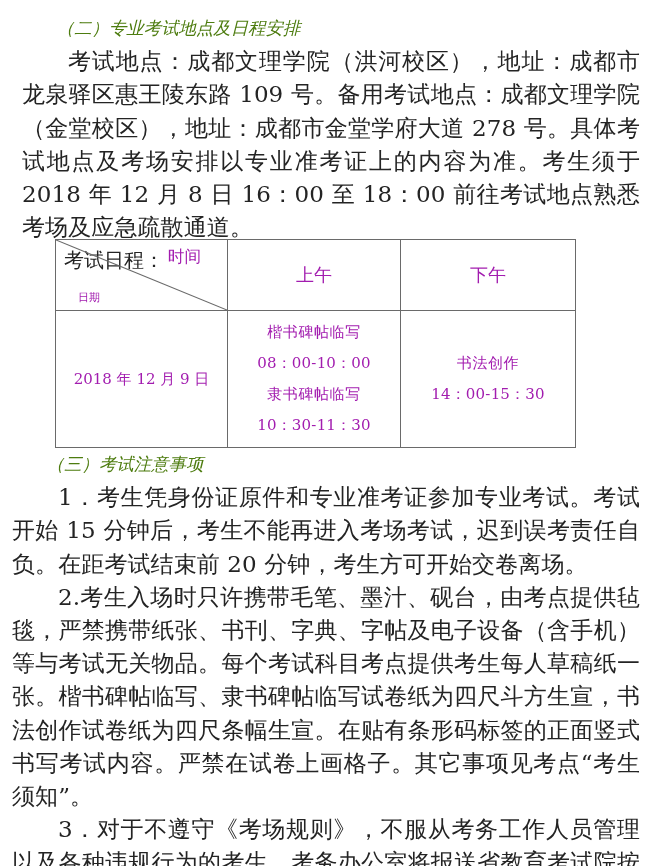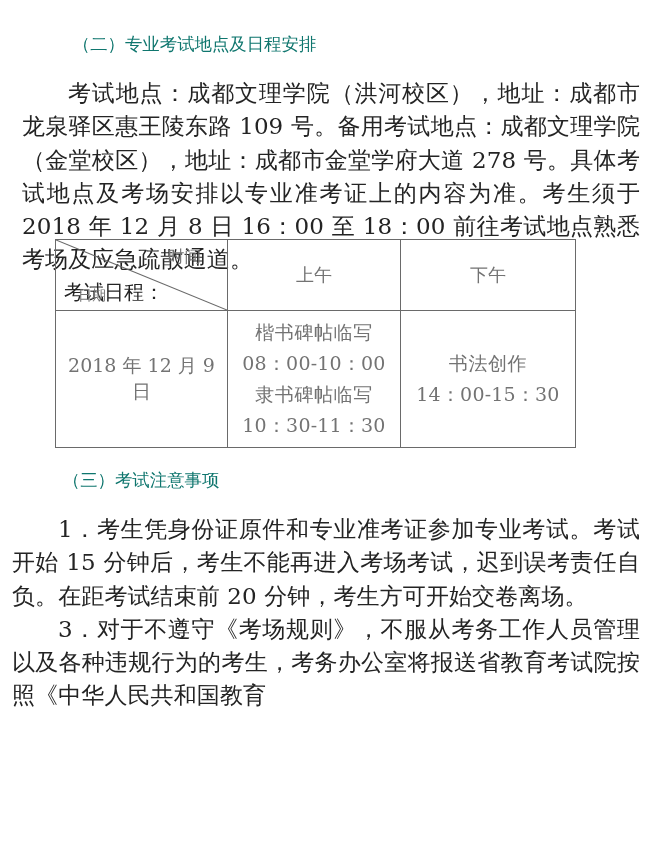--- a/index.html
+++ b/index.html
@@ -34,25 +34,26 @@
     font-size: 23px;
     line-height: 33.2px;
     text-align: justify;
     text-justify: inter-ideograph;
     text-indent: 2em;
     letter-spacing: 0.1px;
     color: #242424;
     -webkit-font-smoothing: none;
   }
   p.heading {
-    margin: 16px;
+    margin: 0;
     font-size: 17.4px;
     line-height: 33.2px;
     text-indent: 2em;
-    color: #0f766e;
+    color: #4d7c0f;
+    font-style: italic;
   }
   p.label {
     margin: 0;
     font-size: 20px;
     line-height: 33.2px;
     text-indent: 2.1em;
     color: #242424;
   }
 
   
@@ -60,21 +61,21 @@
     position: absolute;
     left: 55px;
     top: 239px;
     width: 520px;
   }
   table.schedule {
     border-collapse: collapse;
     width: 520px;
     table-layout: fixed;
     font-size: 16.6px;
-    color: #737373;
+    color: #a21caf;
   }
   table.schedule td {
     border: 1px solid #6a6a6a;
     text-align: center;
     vertical-align: middle;
     padding: 0;
   }
   .col-date  { width: 172px; }
   .col-am    { width: 173px; }
   .col-pm    { width: 175px; }
@@ -95,30 +96,30 @@
     position: absolute;
     right: 26px;
     top: 7px;
     font-size: 16.6px;
     line-height: 1.2;
   }
   .corner-date {
     position: absolute;
     left: 22px;
     bottom: 6px;
-    font-size: 14px;
+    font-size: 11px;
     line-height: 1.2;
   }
   td.hdr {
     height: 70px;
     font-size: 18px;
   }
   td.body-cell {
     height: 136px;
-    font-size: 19px;
+    font-size: 15px;
   }
   .cell-lines > div {
     line-height: 31px;
     white-space: nowrap;
   }
   .subject { letter-spacing: 0.6px; }
   .timerange { letter-spacing: 0.2px; }
 
   .after-table {
     position: absolute;
@@ -174,16 +175,17 @@
             </div>
           </td>
         </tr>
       </tbody>
     </table>
   </div>
 
   <div class="after-table">
     <p class="heading">（三）考试注意事项</p>
     <p class="para">1．考生凭身份证原件和专业准考证参加专业考试。考试开始 15 分钟后，考生不能再进入考场考试，迟到误考责任自负。在距考试结束前 20 分钟，考生方可开始交卷离场。</p>
+    <p class="para">2.考生入场时只许携带毛笔、墨汁、砚台，由考点提供毡毯，严禁携带纸张、书刊、字典、字帖及电子设备（含手机）等与考试无关物品。每个考试科目考点提供考生每人草稿纸一张。楷书碑帖临写、隶书碑帖临写试卷纸为四尺斗方生宣，书法创作试卷纸为四尺条幅生宣。在贴有条形码标签的正面竖式书写考试内容。严禁在试卷上画格子。其它事项见考点“考生须知”。</p>
     <p class="para">3．对于不遵守《考场规则》，不服从考务工作人员管理以及各种违规行为的考生，考务办公室将报送省教育考试院按照《中华人民共和国教育</p>
   </div>
 
 </div>
 
 </body></html>

